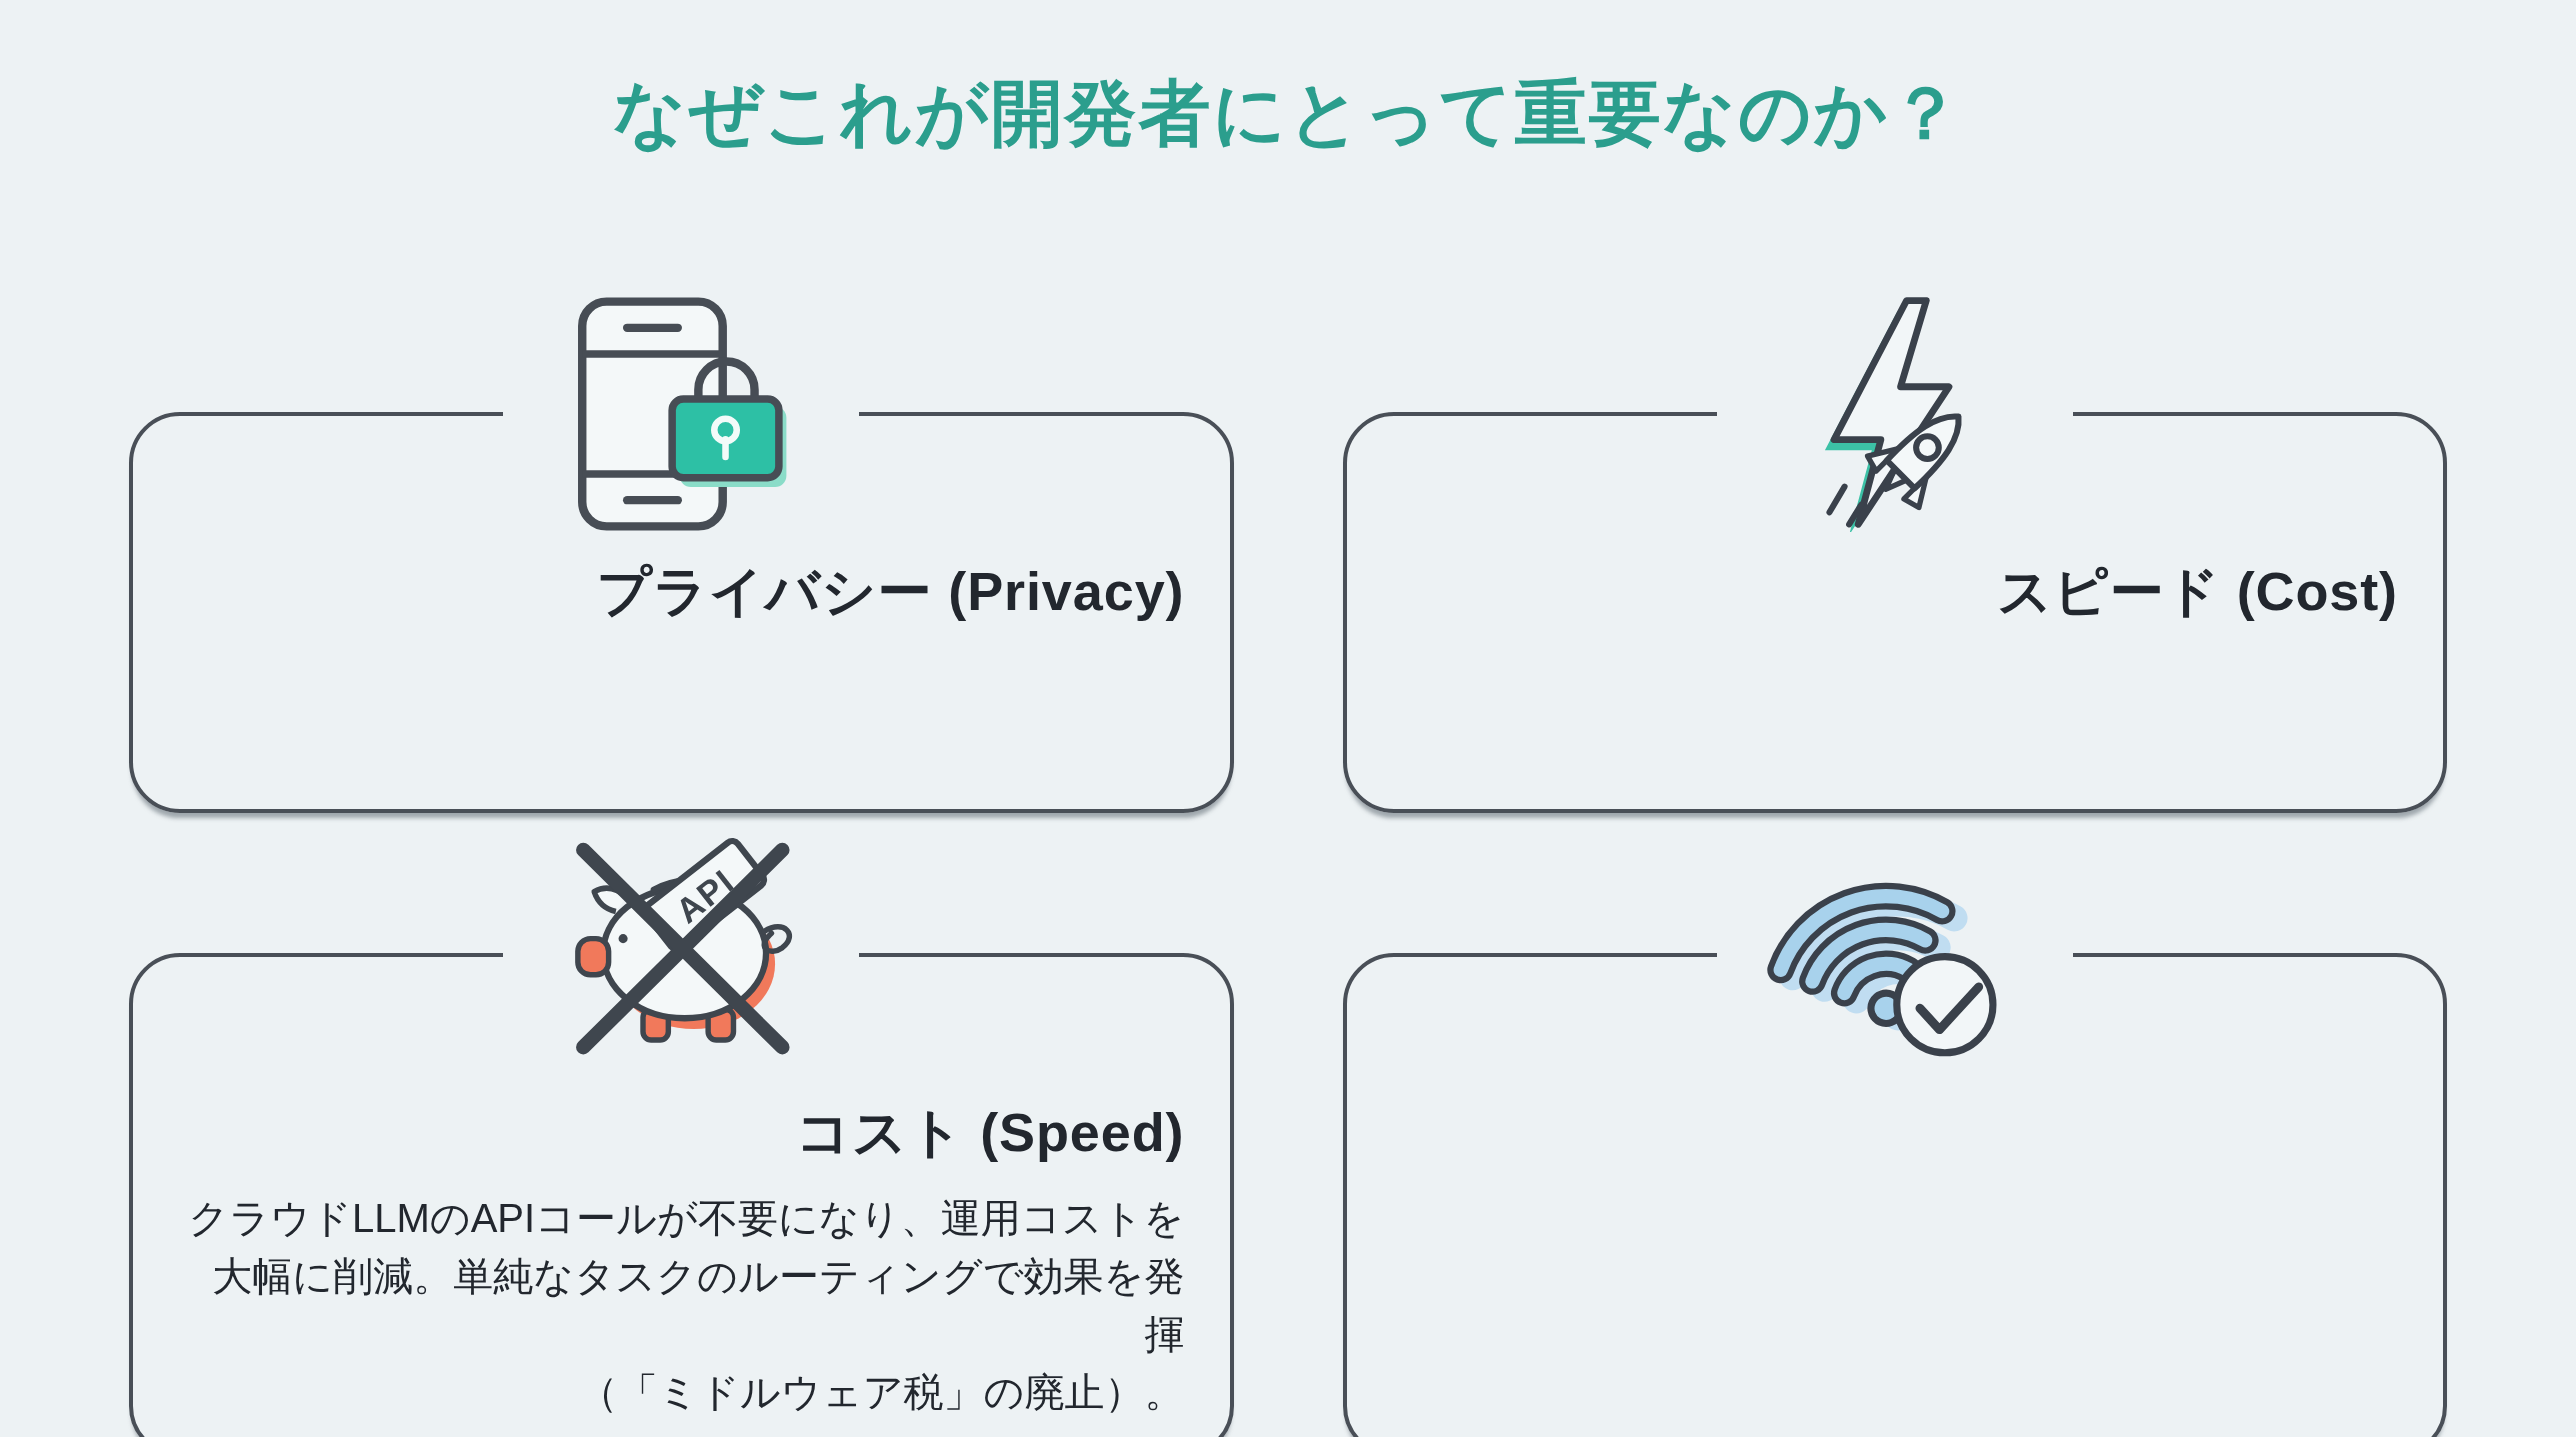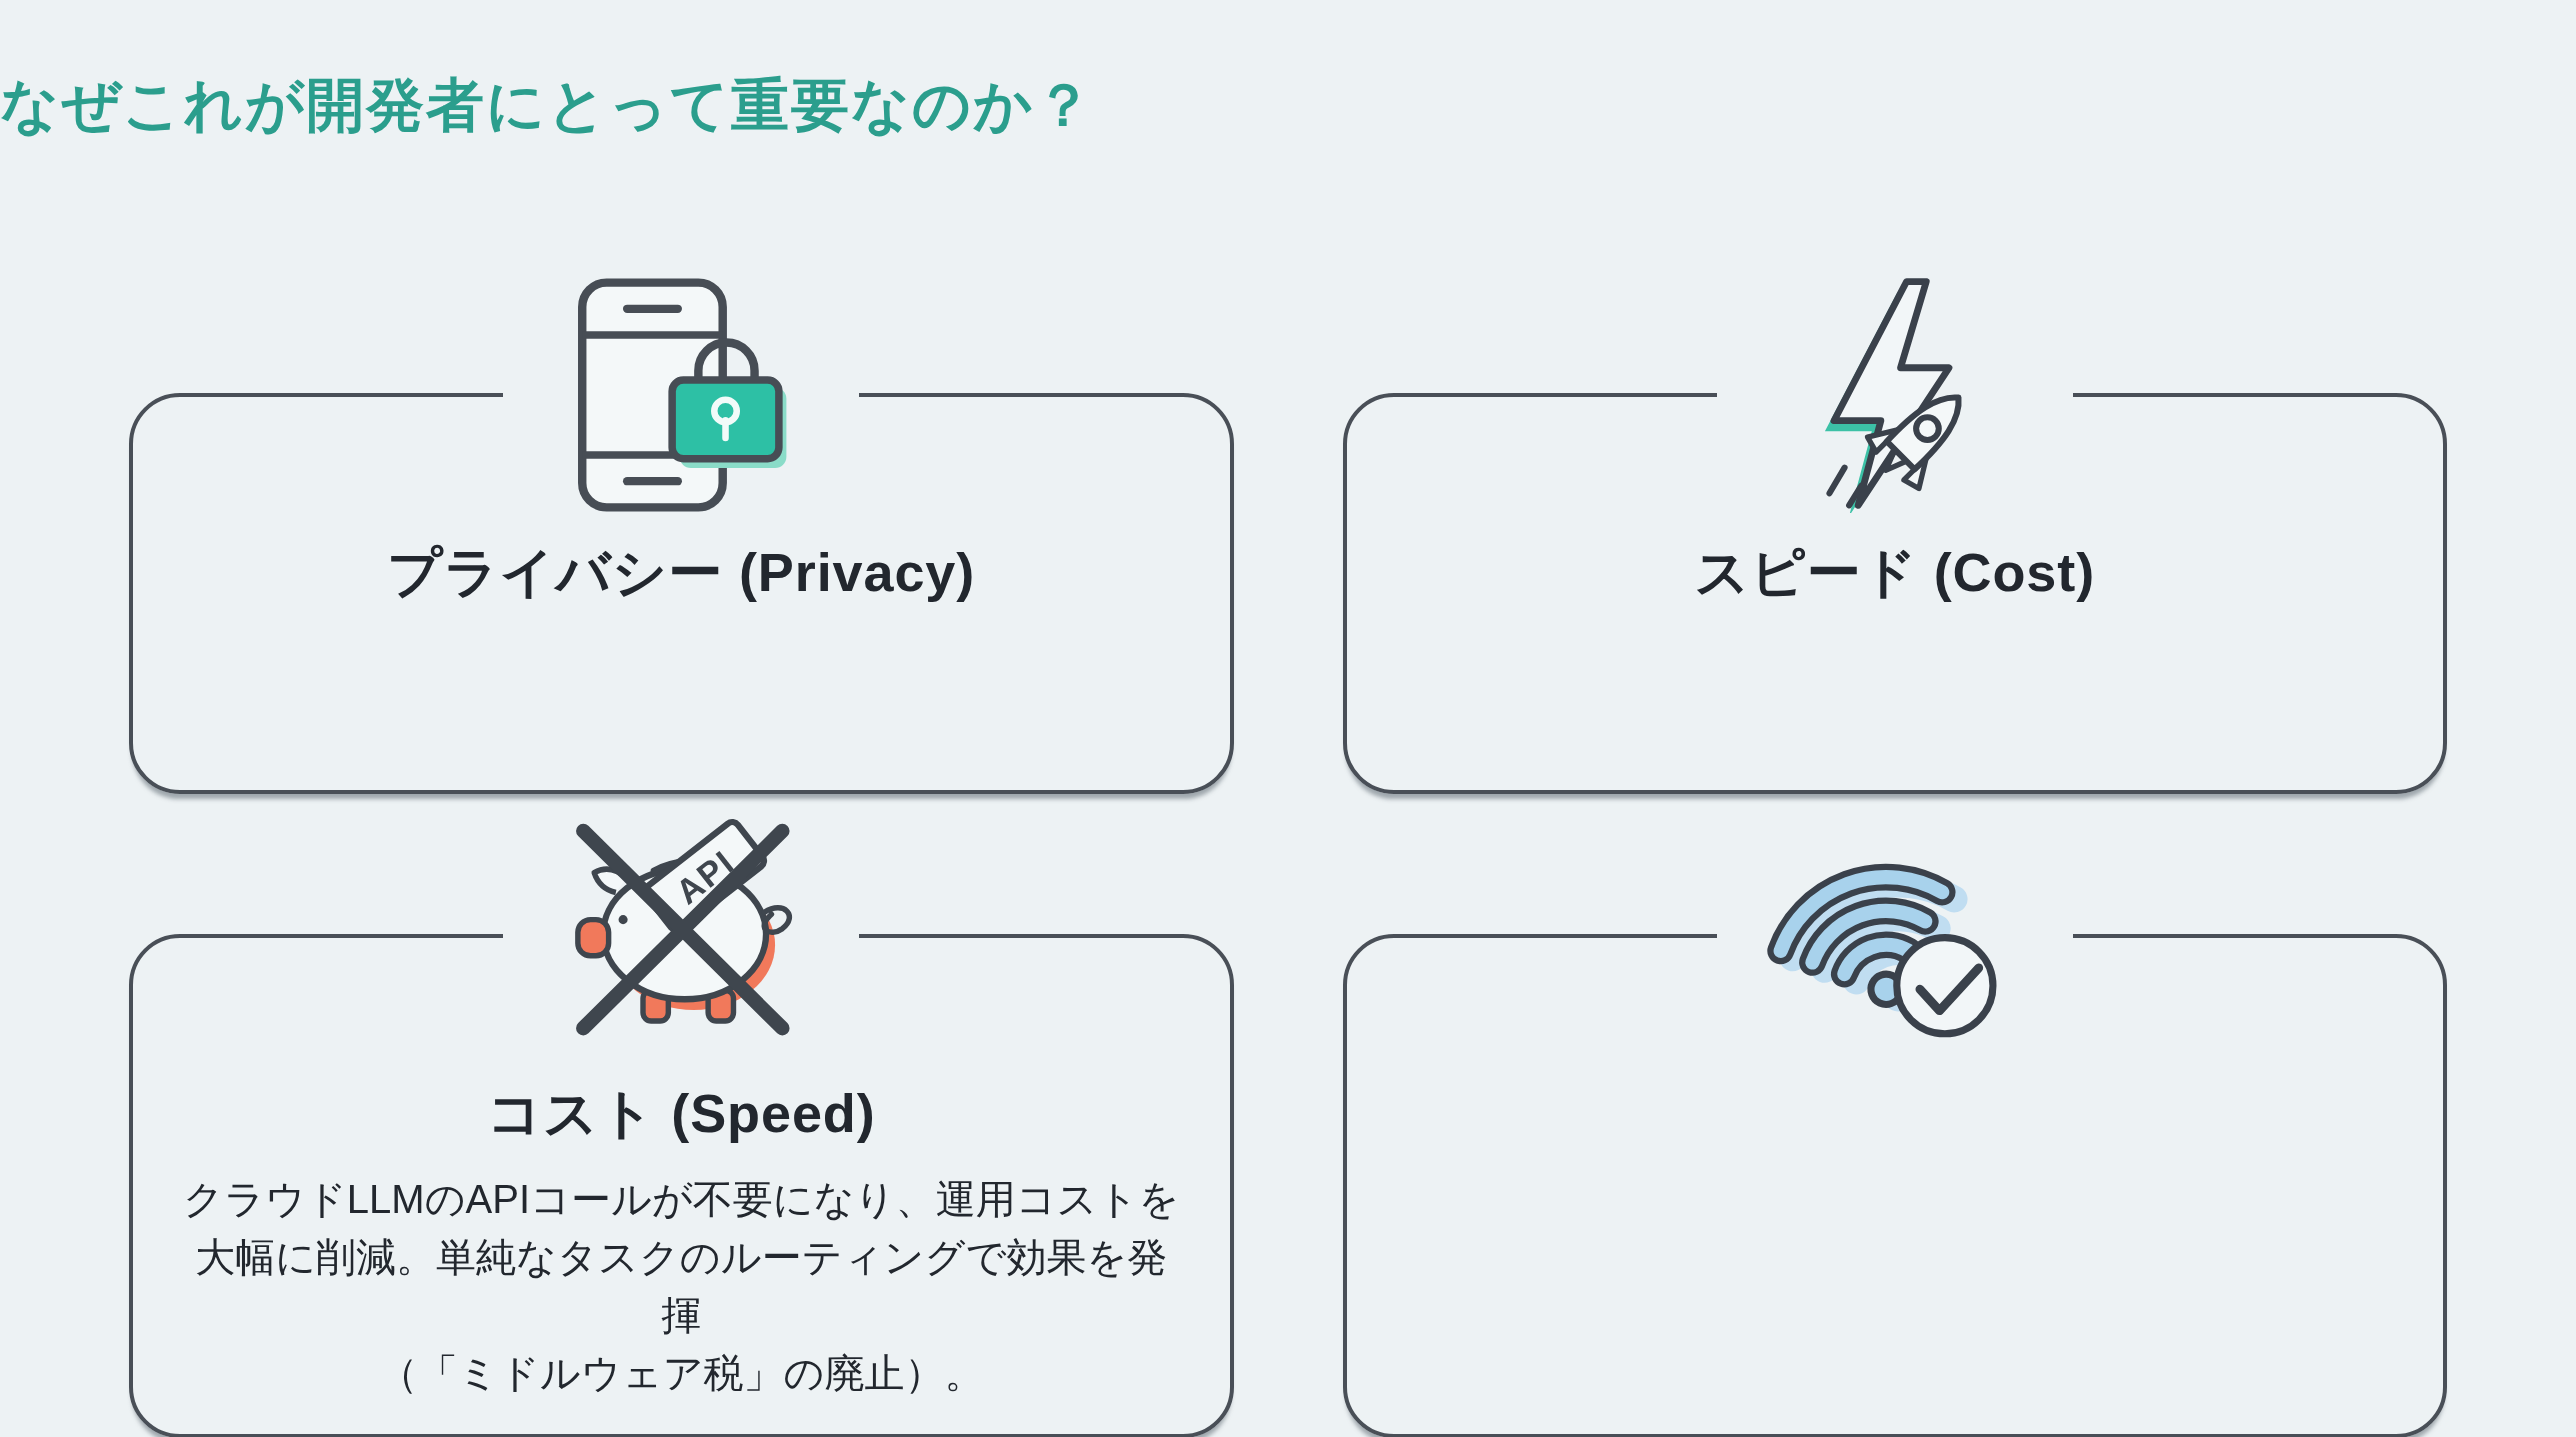--- a/index.html
+++ b/index.html
@@ -10,42 +10,42 @@
   }
   *{margin:0;padding:0;box-sizing:border-box;}
   html,body{width:2576px;height:1438px;overflow:hidden;}
   body{
     background:var(--bg);
     font-family:"Liberation Sans","DejaVu Sans",sans-serif;
     color:var(--ink);
   }
   .page-title{
     margin-top:67px;
-    text-align:left;
-    font-size:58px;
+    text-align:center;
+    font-size:72px;
     line-height:1.3;
     font-weight:700;
     color:var(--teal);
     letter-spacing:1.9px;
   }
   .cards{
     display:grid;
     grid-template-columns:1fr 1fr;
     column-gap:109px;
     row-gap:140px;
     padding:0 129px;
     margin-top:251px;
   }
   .card{
     position:relative;
     border:4.7px solid var(--border);
     border-radius:51px;
     min-height:401px;
     padding:140px 45px 32px;
-    text-align:center;
+    text-align:right;
     box-shadow:0 8.4px 4.7px -3.7px rgba(95,105,115,.55);
     background:transparent;
   }
   .border-gap{
     position:absolute;
     top:-6.6px;
     left:50%;
     transform:translateX(-50%);
     width:356px;
     height:13px;

